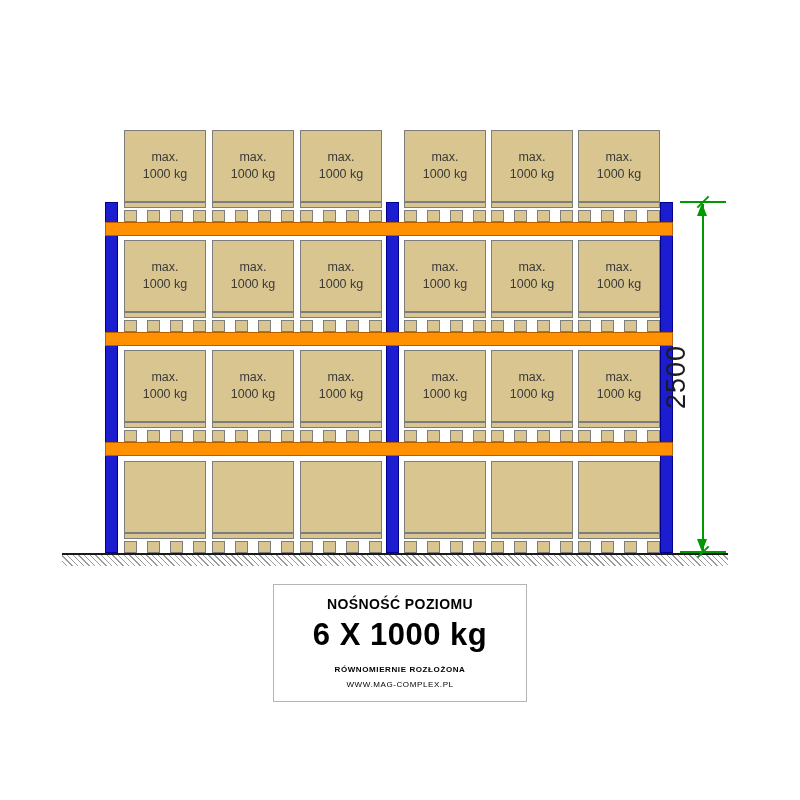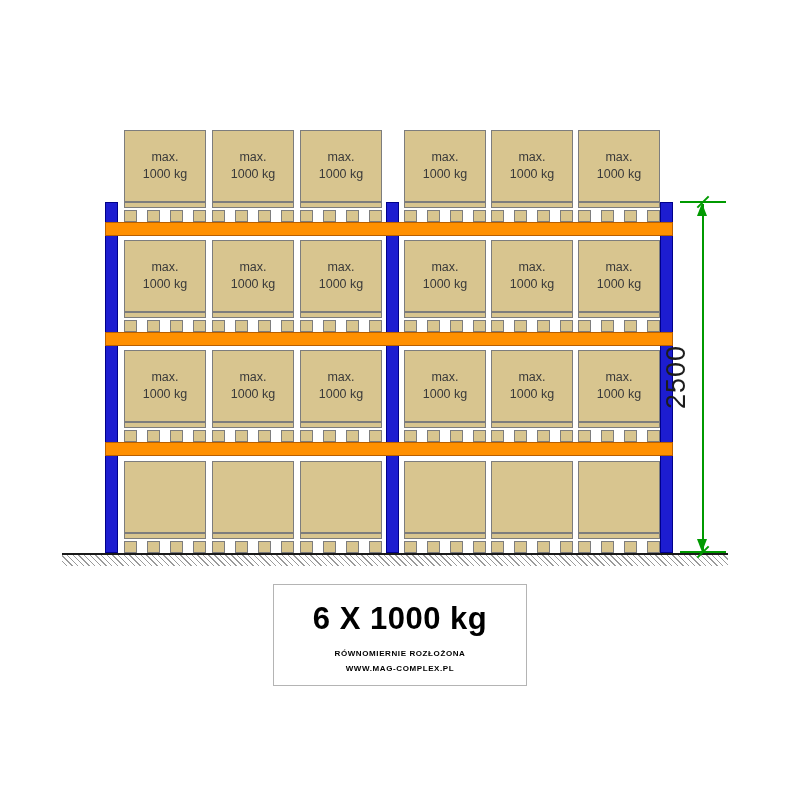--- a/index.html
+++ b/index.html
@@ -32,21 +32,21 @@
     font-size:27px;color:#1c1c1c;letter-spacing:1px;white-space:nowrap;
   }
   .info-panel{
     position:absolute;left:50%;transform:translateX(-50%);top:584px;width:254px;
     background:#ffffff;border:1px solid #b4b4b4;text-align:center;box-sizing:border-box;
     padding:11px 8px 12px 8px;color:#000;
   }
   .info-title{font-size:14px;font-weight:bold;letter-spacing:.4px;}
   .info-capacity{font-size:31px;font-weight:bold;margin-top:5px;letter-spacing:.5px;}
   .info-note{font-size:8px;font-weight:bold;margin-top:12px;letter-spacing:.6px;}
-  .info-site{font-size:8px;font-weight:bold;margin-top:6px;letter-spacing:.6px;}
+  .info-site{font-size:8px;font-weight:normal;margin-top:6px;letter-spacing:.6px;}
 </style>
 </head>
 <body>
 
 <div class="canvas">
 
   <div id="rack">
       <div class="post" style="left: 105px; top: 202px; width: 13px; height: 351px;"></div>
       <div class="post" style="left: 386px; top: 202px; width: 13px; height: 351px;"></div>
       <div class="post" style="left: 660px; top: 202px; width: 13px; height: 351px;"></div>
@@ -308,18 +308,19 @@
     <div class="dim-tick-h" style="top:551px;"></div>
     <div class="dim-vline"></div>
     <div class="dim-arrow up"></div>
     <div class="dim-arrow down"></div>
     <div class="dim-slash" style="left:695px;top:201px;"></div>
     <div class="dim-slash" style="left:695px;top:551px;"></div>
     <div class="dim-label">2500</div>
   </div>
 
   <div class="info-panel">
+    <div class="info-title">NOŚNOŚĆ POZIOMU</div>
     <div class="info-capacity">6 X 1000 kg</div>
     <div class="info-note">RÓWNOMIERNIE ROZŁOŻONA</div>
     <div class="info-site">WWW.MAG-COMPLEX.PL</div>
   </div>
 
 </div>
 
 </body></html>

